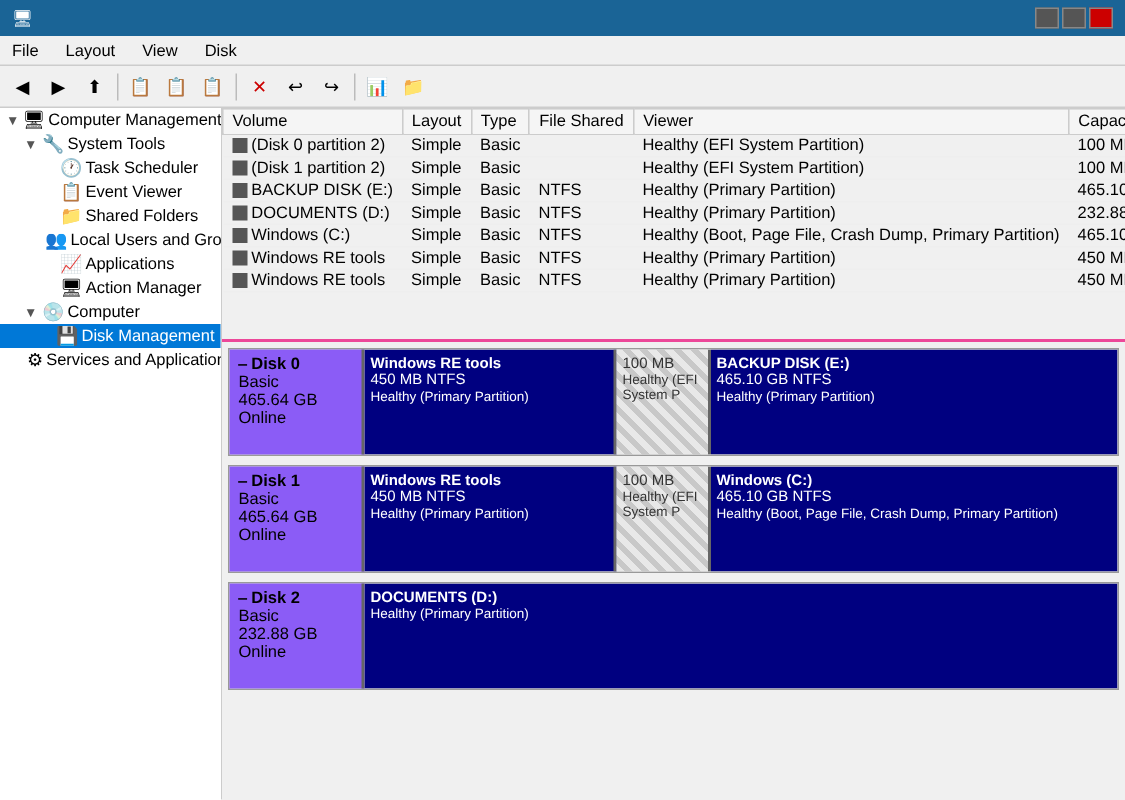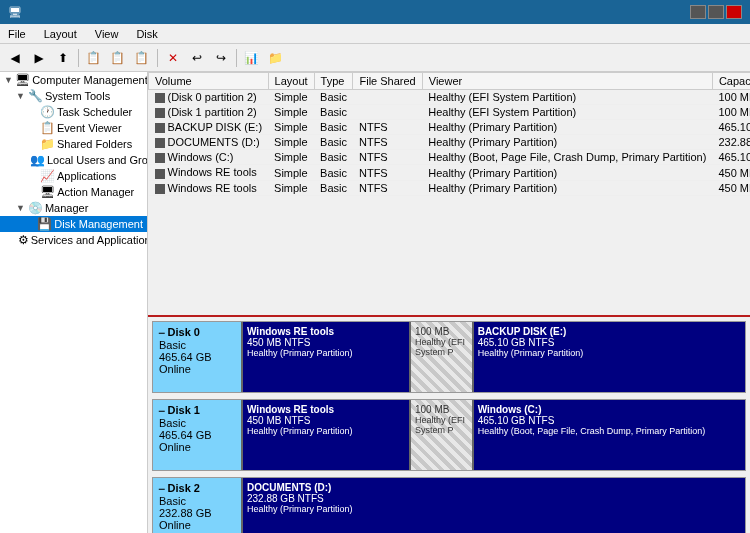--- a/index.html
+++ b/index.html
@@ -124,22 +124,22 @@
       flex: 1;
       display: flex;
       flex-direction: column;
       overflow: hidden;
     }
 
     
     .table-container {
       flex: 0 0 auto;
       overflow-y: auto;
-      border-bottom: 2px solid #b91c1c;
-      height: 245px;
+      border-bottom: 2px solid #ec4899;
+      height: 156px;
     }
     table {
       width: 100%;
       border-collapse: collapse;
       font-size: 11px;
     }
     thead th {
       background: #f5f5f5;
       border: 1px solid #ccc;
       padding: 2px 6px;
@@ -165,21 +165,21 @@
     }
     .disk-panel {
       display: flex;
       margin-bottom: 6px;
       background: white;
       border: 1px solid #999;
       height: 72px;
     }
     .disk-label {
       width: 90px;
-      background: #7dd3fc;
+      background: #8b5cf6;
       border-right: 2px solid #666;
       padding: 4px 6px;
       flex-shrink: 0;
       font-size: 11px;
     }
     .disk-label-title {
       font-weight: bold;
       font-size: 11px;
     }
     .disk-partitions {
@@ -277,21 +277,21 @@
         <span>Applications</span>
       </div>
       <div class="sidebar-item" style="padding-left: 28px;">
         <span style="width: 10px; display: inline-block;"></span>
         <span class="icon">🖥</span>
         <span>Action Manager</span>
       </div>
       <div class="sidebar-item" style="padding-left: 16px;">
         <span class="expand-icon">▼</span>
         <span class="icon">💿</span>
-        <span>Manager</span>
+        <span>Computer</span>
       </div>
       <div class="sidebar-item selected" style="padding-left: 28px;">
         <span style="width: 10px; display: inline-block;"></span>
         <span class="icon">💾</span>
         <span>Disk Management</span>
       </div>
       <div class="sidebar-item" style="padding-left: 16px;">
         <span style="width: 10px; display: inline-block;"></span>
         <span class="icon">⚙</span>
         <span>Services and Applications</span>
@@ -425,21 +425,20 @@
         <div class="disk-panel">
           <div class="disk-label">
             <div class="disk-label-title">⎯ Disk 2</div>
       <div>Basic</div>
       <div>232.88 GB</div>
       <div>Online</div>
           </div>
           <div class="disk-partitions">
             <div class="partition" style="flex: 9 1 0%; background: rgb(0, 0, 128); color: white;">
               <div class="partition-name">DOCUMENTS (D:)</div>
-              <div>232.88 GB NTFS</div>
               <div style="font-size: 9px;">Healthy (Primary Partition)</div>
             </div>
           </div>
         </div>
       </div>
 
   </div>
 </div>
 
 </body></html>

